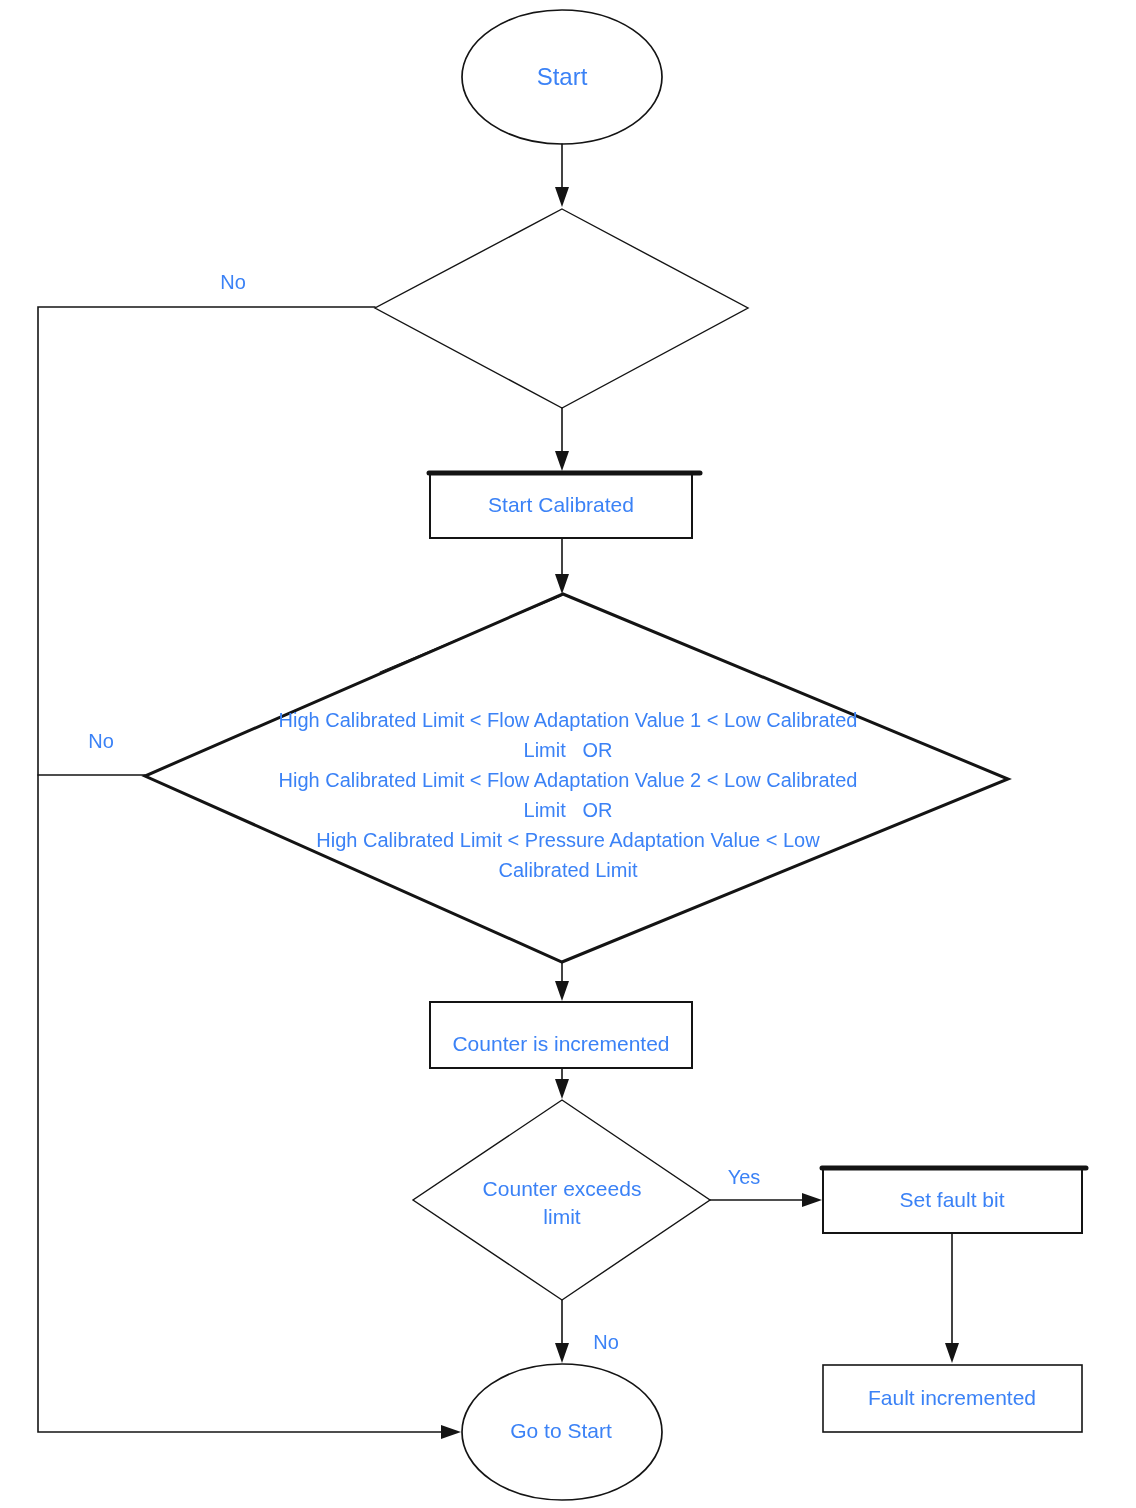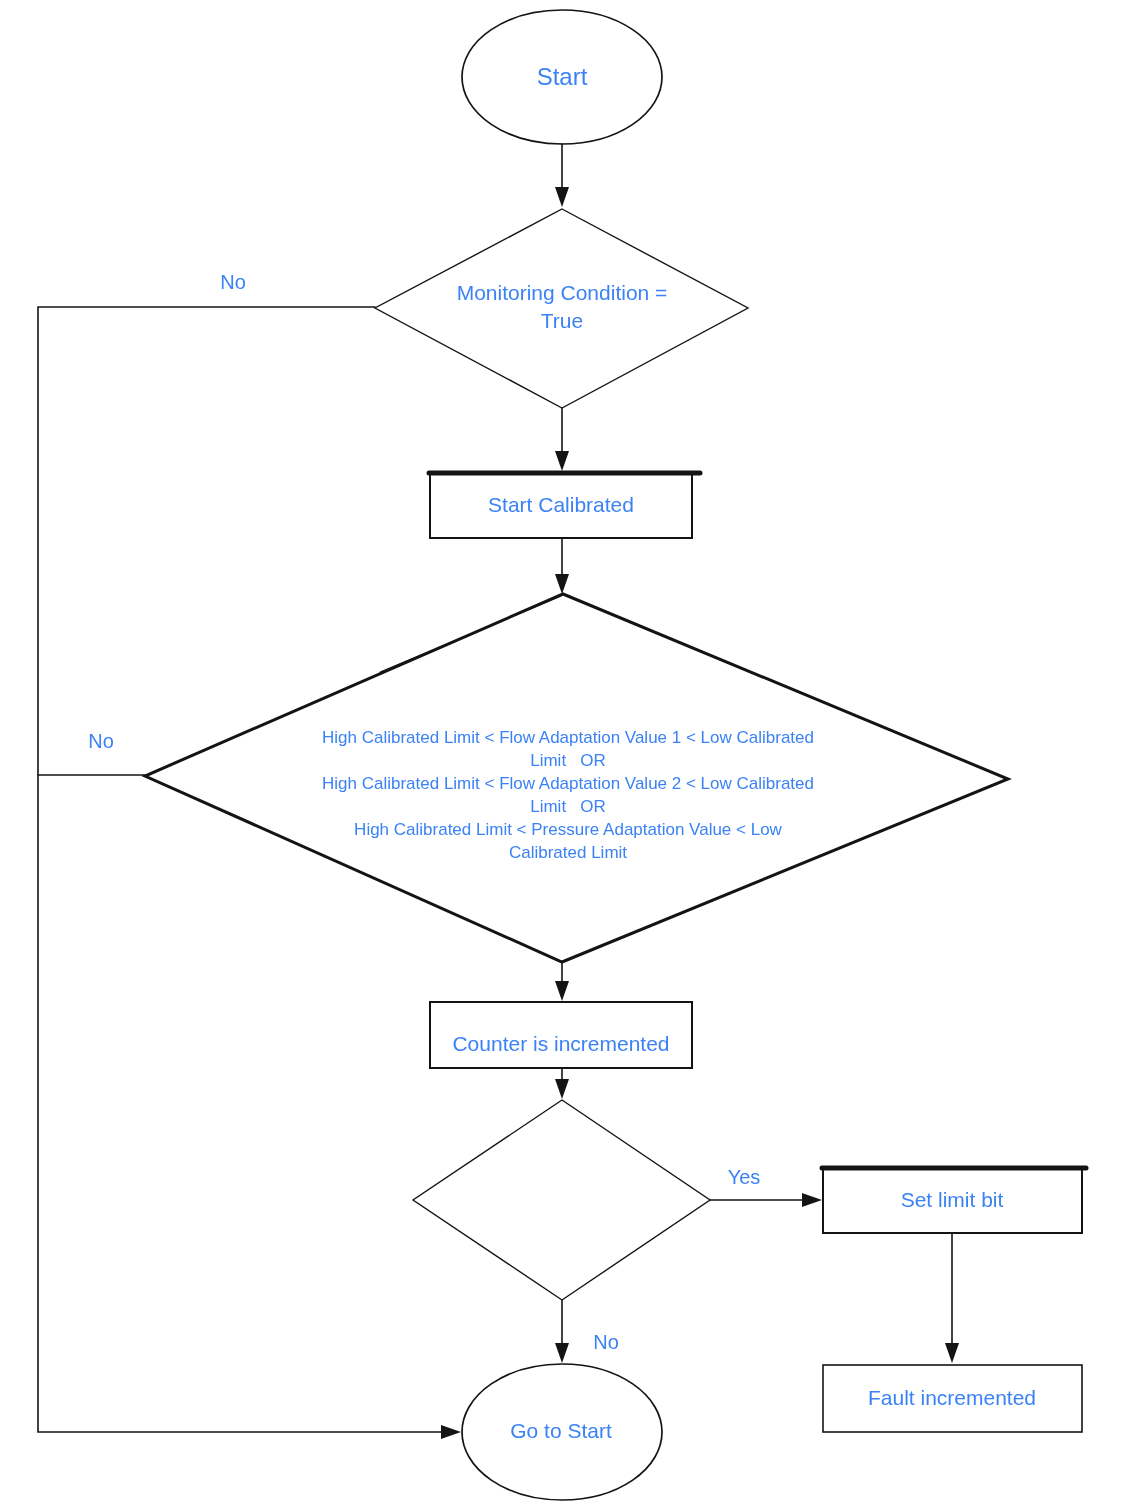--- a/index.html
+++ b/index.html
@@ -22,21 +22,21 @@
   }
   .lbl {
     position: absolute;
     transform: translate(-50%, -50%);
     text-align: center;
     white-space: pre-line;
     color: #3b82f6;
     line-height: 1.32;
   }
   .node-lbl  { font-size: 21px; }
-  .big-lbl   { font-size: 17px; line-height: 23px; width: 660px; }
+  .big-lbl   { font-size: 20px; line-height: 30px; width: 660px; }
   .edge-lbl  { font-size: 20px; }
 </style>
 </head>
 <body>
 
 <div class="canvas">
 
   <svg width="1136" height="1508" viewBox="0 0 1136 1508" stroke="#141414" fill="none" stroke-linecap="round">
 
     <g>
@@ -111,36 +111,36 @@
       <line x1="822" y1="1168" x2="1086" y2="1168" stroke-width="5"></line>
     </g>
 
     <rect x="823" y="1365" width="259" height="67" stroke-width="1.6"></rect>
 
     <ellipse cx="562" cy="1432" rx="100" ry="68" stroke-width="1.7"></ellipse>
   </svg>
 
   <div class="lbl node-lbl" style="left:562px; top:77px; font-size:24px;">Start</div>
 
-  <div class="lbl node-lbl" style="left:562px; top:307px;">Monitoring Condition =
-True</div>
 
   <div class="lbl node-lbl" style="left:561px; top:505px;">Start Calibrated</div>
 
   <div class="lbl big-lbl" style="left:568px; top:795px;">High Calibrated Limit &lt; Flow Adaptation Value 1 &lt; Low Calibrated
 Limit&nbsp;&nbsp;&nbsp;OR
 High Calibrated Limit &lt; Flow Adaptation Value 2 &lt; Low Calibrated
 Limit&nbsp;&nbsp;&nbsp;OR
 High Calibrated Limit &lt; Pressure Adaptation Value &lt; Low
 Calibrated Limit</div>
 
   <div class="lbl node-lbl" style="left:561px; top:1034px;margin-top:10px;">Counter is incremented</div>
 
+  <div class="lbl node-lbl" style="left:562px; top:1203px;">Counter exceeds
+limit</div>
 
-  <div class="lbl node-lbl" style="left:952px; top:1200px;">Set limit bit</div>
+  <div class="lbl node-lbl" style="left:952px; top:1200px;">Set fault bit</div>
 
   <div class="lbl node-lbl" style="left:952px; top:1398px;">Fault incremented</div>
 
   <div class="lbl node-lbl" style="left:561px; top:1431px;">Go to Start</div>
 
   <div class="lbl edge-lbl" style="left:233px; top:282px;">No</div>
 
   <div class="lbl edge-lbl" style="left:101px; top:741px;">No</div>
 
   <div class="lbl edge-lbl" style="left:744px; top:1177px;">Yes</div>

